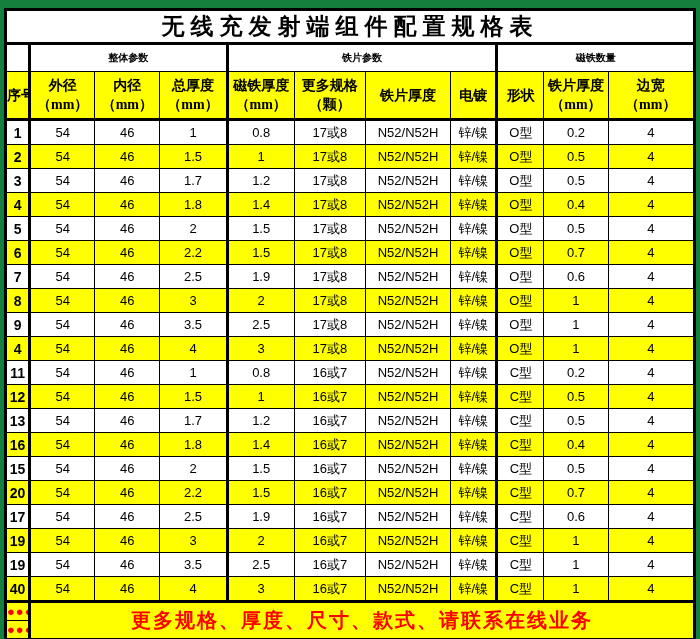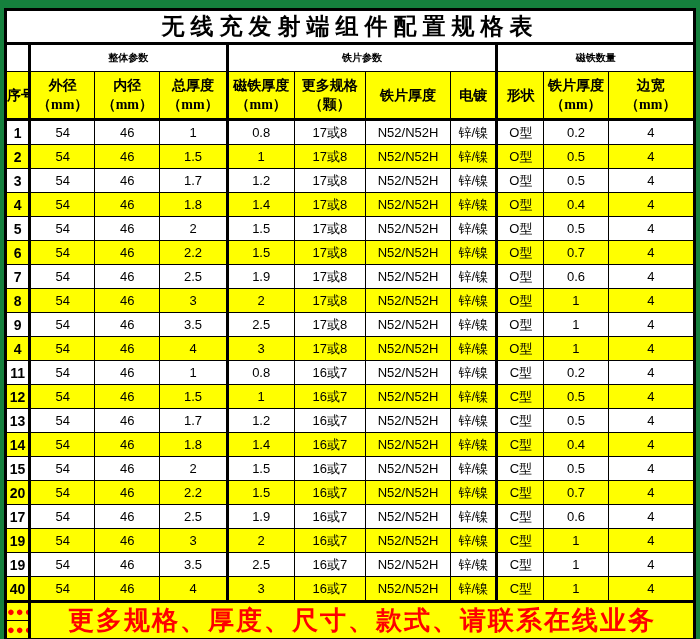--- a/index.html
+++ b/index.html
@@ -22,21 +22,21 @@
                border-bottom-width:3px;line-height:1.45;}
   .head-row th .l2{font-weight:bold;font-family:Liberation Serif, serif;}
   
   .data-row td{height:23px;font-size:13px;font-weight:normal;background:#fff;}
   .data-row td.serial{font-size:14px;font-weight:bold;}
   .data-row.alt td{background:#FFFF00;}
   
   .footer-a td,.footer-b td{background:#FFFF00;color:#FE0000;}
   .footer-a td{border-top-width:3px;}
   td.dots{height:17px;font-size:13px;font-weight:bold;letter-spacing:1px;line-height:1;}
-  td.footer-text{font-size:26px;font-weight:bold;letter-spacing:2px;border-left-width:3px;}
+  td.footer-text{font-size:20px;font-weight:bold;letter-spacing:2px;border-left-width:3px;}
 </style>
 </head>
 <body>
 
 <div id="page">
   <table class="spec">
     <colgroup>
       <col style="width:24px">
         <col style="width:65px">
         <col style="width:65px">
@@ -268,21 +268,21 @@
           <td>1.7</td>
           <td class="gs">1.2</td>
           <td>16或7</td>
           <td>N52/N52H</td>
           <td>锌/镍</td>
           <td class="gs">C型</td>
           <td>0.5</td>
           <td>4</td>
         </tr>
         <tr class="data-row alt">
-          <td class="serial">14</td>
+          <td class="serial">16</td>
           <td class="gs">54</td>
           <td>46</td>
           <td>1.8</td>
           <td class="gs">1.4</td>
           <td>16或7</td>
           <td>N52/N52H</td>
           <td>锌/镍</td>
           <td class="gs">C型</td>
           <td>0.4</td>
           <td>4</td>

